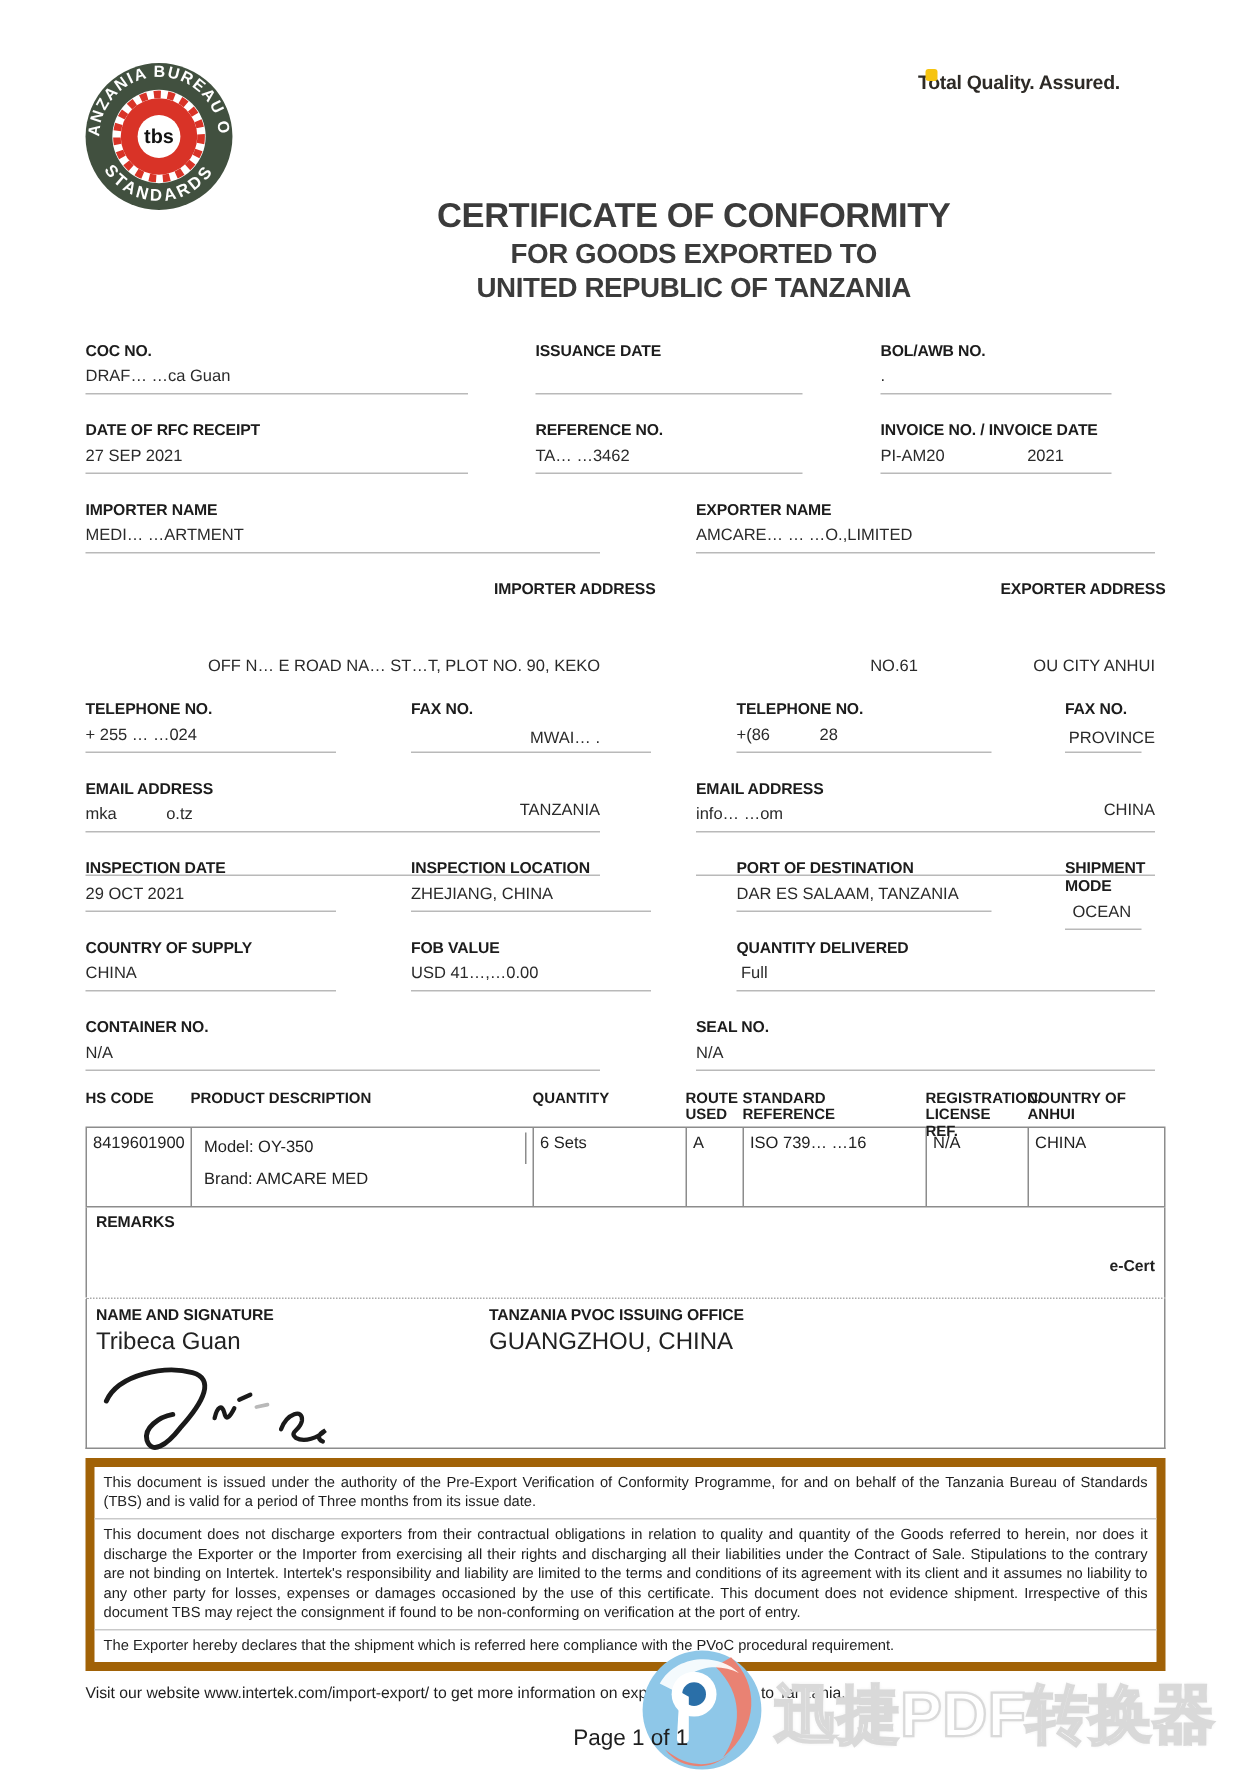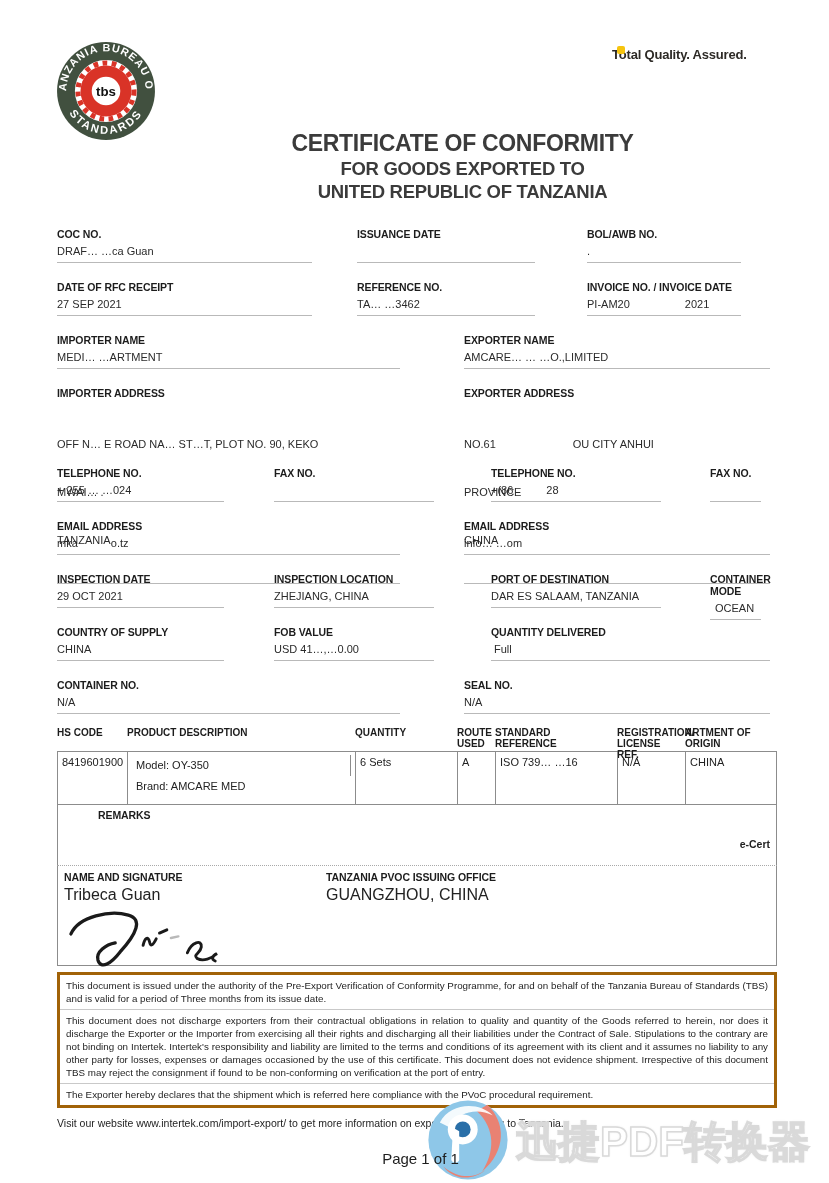--- a/index.html
+++ b/index.html
@@ -17,39 +17,39 @@
   
   .content{position:absolute;left:57px;top:220px;width:720px;}
   .grid{display:grid;gap:27px;}
   .fld{padding-top:8px;}
   .lbl{font-weight:bold;font-size:10.5px;color:#1c1c1c;letter-spacing:-0.1px;}
   .val{font-size:11px;color:#2a2a2a;padding:5px 0 3px 0;min-height:14px;white-space:pre-wrap;}
   .val.multi{min-height:48px;line-height:16px;}
   .u{border-bottom:1.5px solid #b9b9b9;}
   .rA{grid-template-columns:273px 203px auto;height:53px;}
   .r2{grid-template-columns:380px auto;height:53px;}
-  .r2.addr{height:80px;}
+  .r2.addr{height:80px;text-align:right;}
   .r2.cont{height:48px;}
   .r4{grid-template-columns:190px 190px 192px auto;height:53px;}
   
   .thead{display:grid;grid-template-columns:70px 228px 102px 38px 122px 68px 92px;height:30px;margin-top:2px;}
   .thead div{font-weight:bold;font-size:10px;line-height:11px;padding-top:6px;padding-right:3px;color:#1c1c1c;}
   .trow{display:grid;grid-template-columns:70px 228px 102px 38px 122px 68px 92px;border:1px solid #8c8c8c;height:54px;box-sizing:border-box;}
   .trow div{border-right:1px solid #8c8c8c;font-size:11px;line-height:15px;padding:3px 4px;box-sizing:border-box;}
   .trow div:last-child{border-right:none;}
-  .rembox{border-left:1px solid #8c8c8c;border-right:1px solid #8c8c8c;height:60px;position:relative;box-sizing:border-box;padding-left:34px;}
+  .rembox{border-left:1px solid #8c8c8c;border-right:1px solid #8c8c8c;height:60px;position:relative;box-sizing:border-box;}
   .rembox .lbl{padding:4px 6px;}
   .ecert{position:absolute;right:6px;bottom:15px;font-weight:bold;font-size:10.5px;}
   .dotline{border-top:1.5px dotted #a9a9a9;}
   .sigbox{border-left:1px solid #8c8c8c;border-right:1px solid #8c8c8c;border-bottom:1px solid #8c8c8c;height:100px;position:relative;box-sizing:border-box;padding:5px 6px;}
   .siggrid{display:grid;grid-template-columns:262px auto;}
   .signame{font-size:16px;padding-top:3px;}
   .sigimg{position:absolute;left:8px;top:40px;}
   
-  .legal{margin-top:6px;border:3px solid #a16207;}
+  .legal{margin-top:6px;border:6px solid #a16207;}
   .legal p{margin:0;padding:4px 6px;font-size:9.8px;line-height:13px;text-align:justify;color:#1e1e1e;border-bottom:1px solid #c9c9c9;}
   .legal p:last-child{border-bottom:none;}
   .website{margin-top:9px;font-size:10.5px;color:#1e1e1e;}
   
   .pagenum{position:absolute;left:6px;bottom:16px;width:100%;text-align:center;font-size:15px;color:#1e1e1e;}
   .wm{position:absolute;left:424px;top:1096px;display:flex;align-items:center;gap:4px;}
   .wm-text{font-size:42px;font-weight:bold;color:#ffffff;letter-spacing:0px;
            -webkit-text-stroke:1.5px #d9d9d9;text-shadow:0 0 3px #e6e6e6;white-space:nowrap;}
 </style>
 </head>
@@ -190,21 +190,21 @@
       </div>
       <div class="fld">
         <div class="lbl">INSPECTION LOCATION</div>
         <div class="val u" style="margin-right:30px">ZHEJIANG, CHINA</div>
       </div>
       <div class="fld">
         <div class="lbl">PORT OF DESTINATION</div>
         <div class="val u" style="margin-right:22px">DAR ES SALAAM, TANZANIA</div>
       </div>
       <div class="fld">
-        <div class="lbl">CONTAINER MODE</div>
+        <div class="lbl">SHIPMENT MODE</div>
         <div class="val u" style="margin-right:16px;padding-left:5px">OCEAN</div>
       </div>
     </div>
 
     <div class="grid r4">
       <div class="fld">
         <div class="lbl">COUNTRY OF SUPPLY</div>
         <div class="val u" style="margin-right:23px">CHINA</div>
       </div>
       <div class="fld">
@@ -228,21 +228,21 @@
       </div>
     </div>
 
     <div class="thead">
       <div>HS CODE</div>
       <div>PRODUCT DESCRIPTION</div>
       <div>QUANTITY</div>
       <div>ROUTE USED</div>
       <div>STANDARD REFERENCE</div>
       <div>REGISTRATION/ LICENSE REF.</div>
-      <div>ARTMENT OF ORIGIN</div>
+      <div>COUNTRY OF ANHUI</div>
     </div>
     <div class="trow">
       <div>8419601900</div>
       <div>
         <div>Model: OY-350</div>
         <div>Brand: AMCARE MED</div>
       </div>
       <div>6  Sets</div>
       <div>A</div>
       <div>ISO 739… …16</div>

